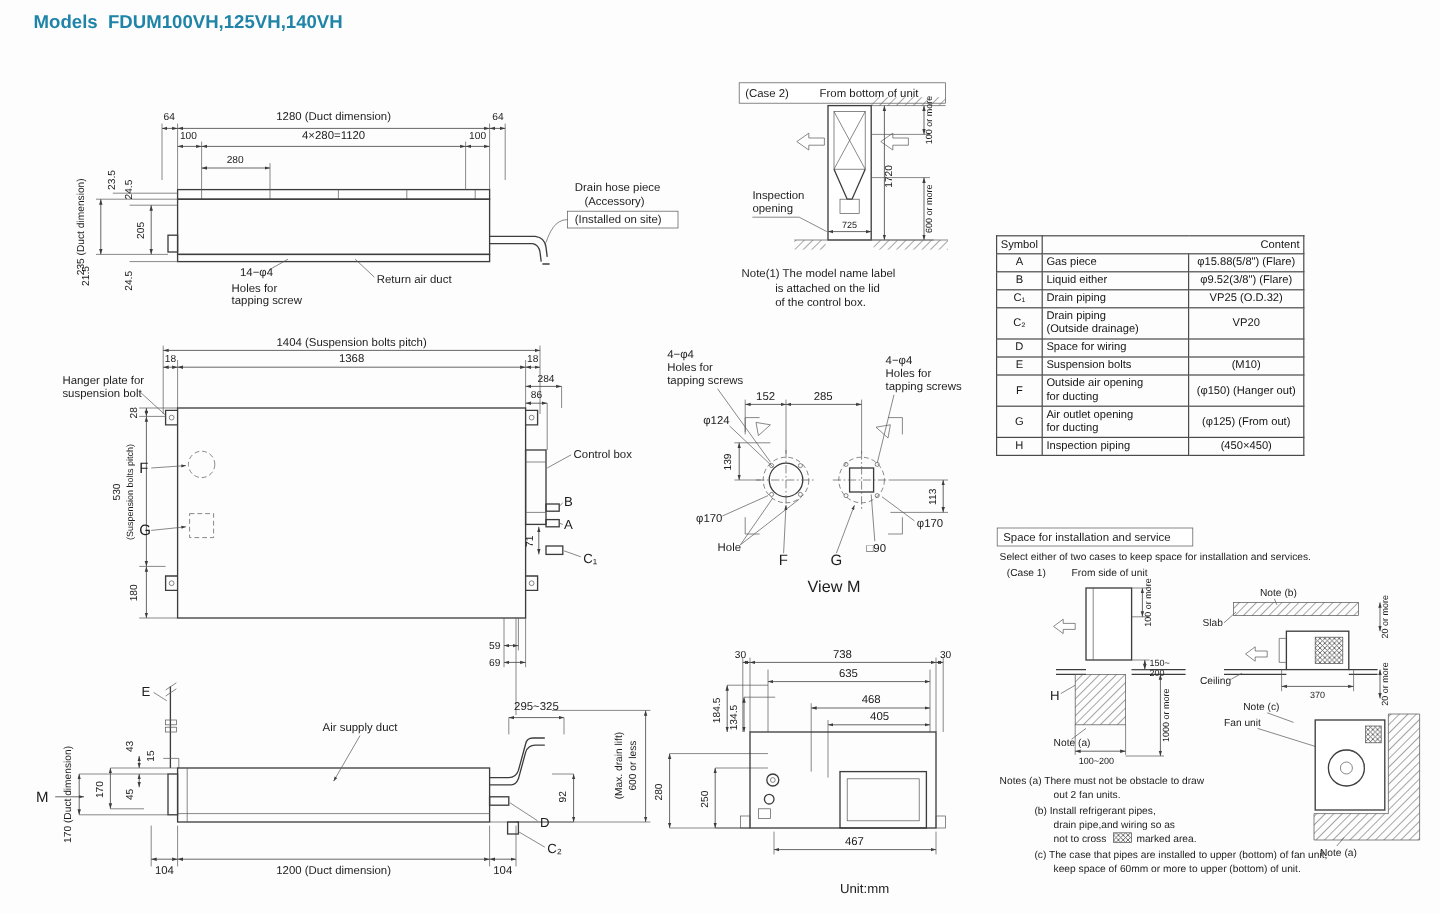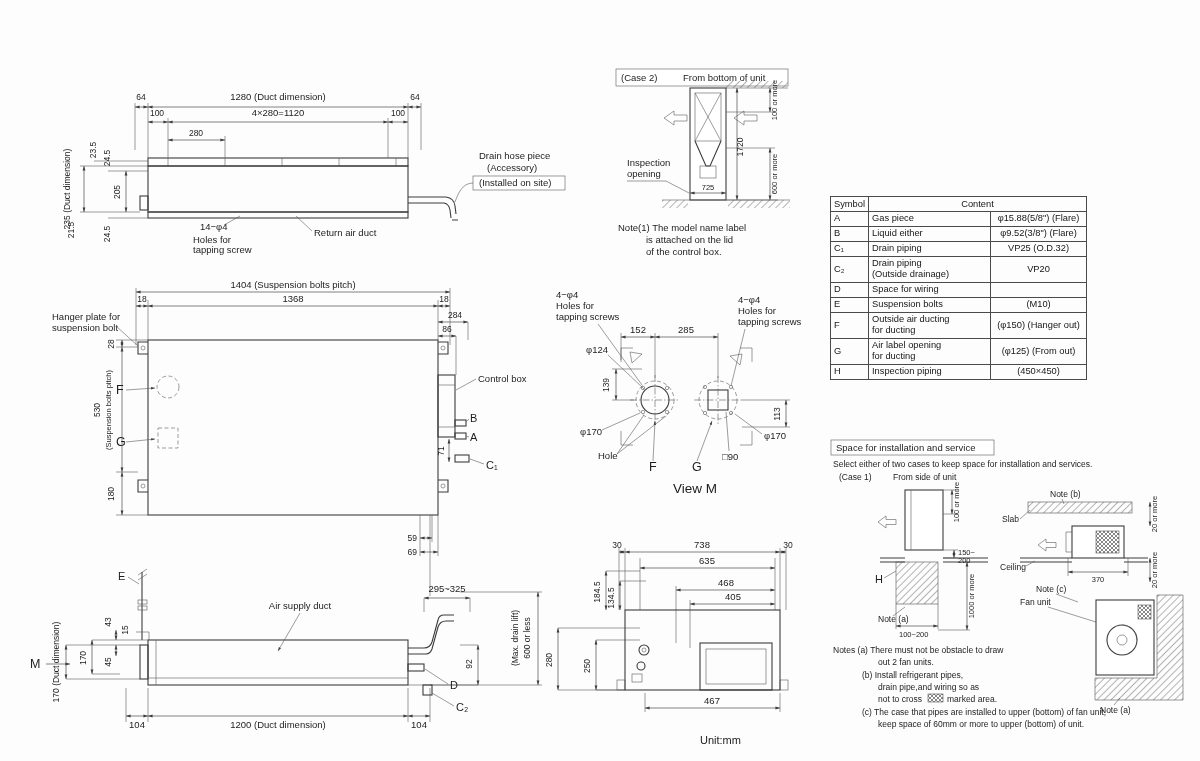--- a/index.html
+++ b/index.html
@@ -11,29 +11,30 @@
   .t7{font-size:7.5px}.t8{font-size:8.5px}.t9{font-size:9.5px}.t11{font-size:11px}.t12{font-size:12.5px}.t13{font-size:13.5px}
   .mid{text-anchor:middle}.end{text-anchor:end}
   .ln{stroke:#3c3c3c;stroke-width:1.1;fill:none}
   .lt{stroke:#5a5a5a;stroke-width:0.6;fill:none}
   .dm{stroke:#4a4a4a;stroke-width:0.7;fill:none}
   .dash{stroke-dasharray:4 2.5}
   .dd{stroke-dasharray:7 2 1.5 2}
   .wh{fill:#fff}
   #symtab{position:absolute;left:830px;top:196px;border-collapse:collapse;font-size:9.3px;color:#151515;table-layout:fixed}
   #symtab td{border:1px solid #4a4a4a;padding:1.5px 3px;line-height:1.18;overflow:hidden;vertical-align:middle}
-  #symtab .cs{width:36px;text-align:left}
+  #symtab .cs{width:36px;text-align:center}
   #symtab .cn{width:122px}
   #symtab .cv{width:96px;text-align:center}
-  #symtab .ch{text-align:center}
+  #symtab .ch{text-align:right}
 </style>
 </head>
 <body>
 
 <div id="canvas">
+  <div id="title">Models  FDUM100VH,125VH,140VH</div>
 
   <svg id="draw" width="1200" height="761" viewBox="0 0 1200 761">
     <defs>
       <marker id="a1" viewBox="0 0 8 8" refX="8" refY="4" markerWidth="6.5" markerHeight="6.5" orient="auto-start-reverse">
         <path d="M0,1.5 L8,4 L0,6.5 z" fill="#3c3c3c"></path>
       </marker>
       <pattern id="h1" width="5" height="5" patternUnits="userSpaceOnUse" patternTransform="rotate(45)">
         <line x1="0" y1="0" x2="0" y2="5" stroke="#6a6a6a" stroke-width="1"></line>
       </pattern>
       <pattern id="h2" width="4" height="4" patternUnits="userSpaceOnUse">
@@ -438,29 +439,29 @@
     <tr>
       <td class="cs">E</td>
       <td class="cn">
             <div>Suspension bolts</div>
           </td>
       <td class="cv">(M10)</td>
     </tr>
     <tr>
       <td class="cs">F</td>
       <td class="cn">
-            <div>Outside air ducting</div>
+            <div>Outside air opening</div>
             <div>for ducting</div>
           </td>
       <td class="cv">(φ150) (Hanger out)</td>
     </tr>
     <tr>
       <td class="cs">G</td>
       <td class="cn">
-            <div>Air label opening</div>
+            <div>Air outlet opening</div>
             <div>for ducting</div>
           </td>
       <td class="cv">(φ125) (From out)</td>
     </tr>
     <tr>
       <td class="cs">H</td>
       <td class="cn">
             <div>Inspection piping</div>
           </td>
       <td class="cv">(450×450)</td>

